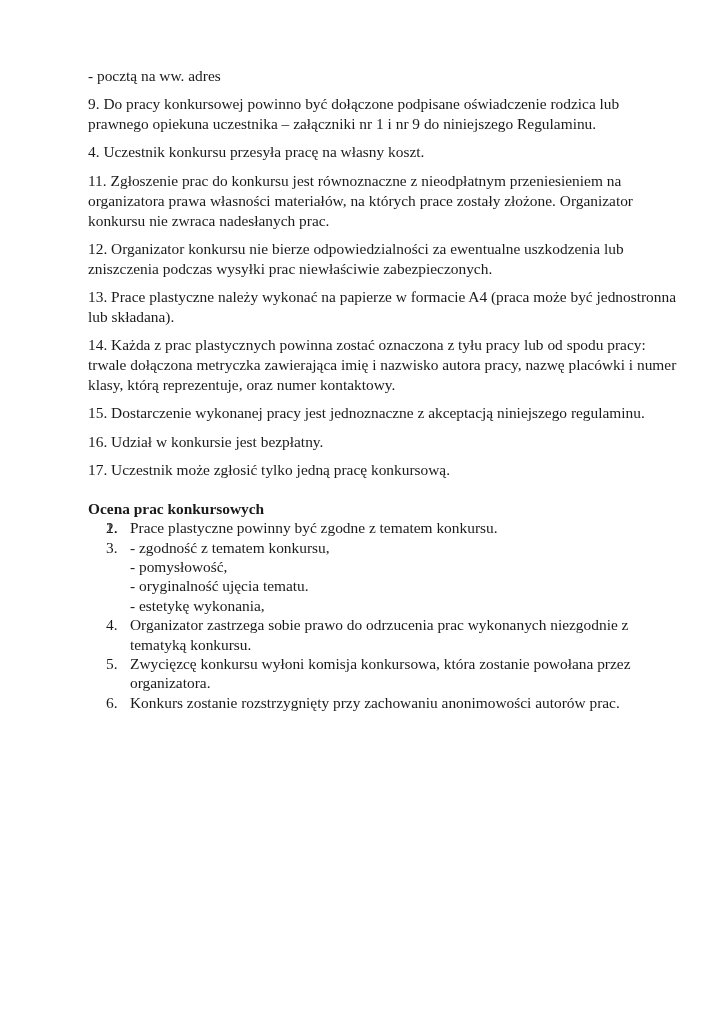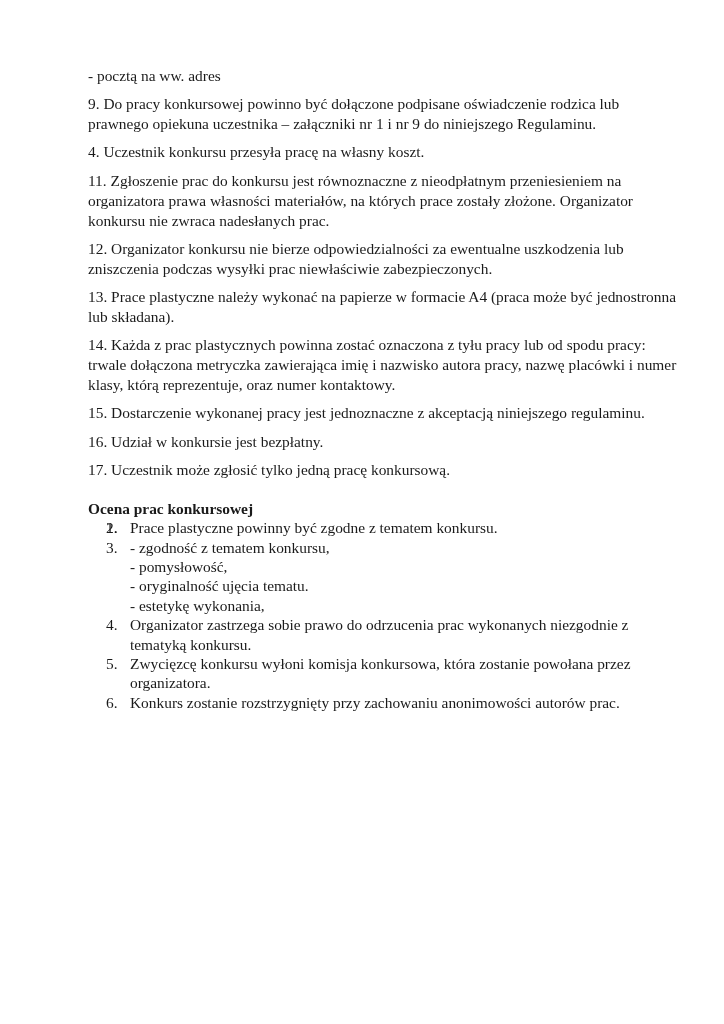--- a/index.html
+++ b/index.html
@@ -61,21 +61,21 @@
   <p class="para"><span>9.</span> <span>Do pracy konkursowej powinno być dołączone podpisane oświadczenie rodzica lub prawnego opiekuna uczestnika – załączniki nr 1 i nr 9 do niniejszego Regulaminu.</span></p>
   <p class="para"><span>4.</span> <span>Uczestnik konkursu przesyła pracę na własny koszt.</span></p>
   <p class="para"><span>11.</span> <span>Zgłoszenie prac do konkursu jest równoznaczne z nieodpłatnym przeniesieniem na organizatora prawa własności materiałów, na których prace zostały złożone. Organizator konkursu nie zwraca nadesłanych prac.</span></p>
   <p class="para"><span>12.</span> <span>Organizator konkursu nie bierze odpowiedzialności za ewentualne uszkodzenia lub zniszczenia podczas wysyłki prac niewłaściwie zabezpieczonych.</span></p>
   <p class="para"><span>13.</span> <span>Prace plastyczne należy wykonać na papierze w formacie A4 (praca może być jednostronna lub składana).</span></p>
   <p class="para"><span>14.</span> <span>Każda z prac plastycznych powinna zostać oznaczona z tyłu pracy lub od spodu pracy: trwale dołączona metryczka zawierająca imię i nazwisko autora pracy, nazwę placówki i numer klasy, którą reprezentuje, oraz numer kontaktowy.</span></p>
   <p class="para"><span>15.</span> <span>Dostarczenie wykonanej pracy jest jednoznaczne z akceptacją niniejszego regulaminu.</span></p>
   <p class="para"><span>16.</span> <span>Udział w konkursie jest bezpłatny.</span></p>
   <p class="para"><span>17.</span> <span class="u">Uczestnik może zgłosić tylko jedną pracę konkursową</span><span>.</span></p>
 
-  <p class="section-heading">Ocena prac konkursowej</p>
+  <p class="section-heading">Ocena prac konkursowych</p>
 
   <ol class="olist">
     <li>
       <span class="num">1.</span>
     </li>
     <li>
       <span class="num">2.</span>
       <span>Prace plastyczne powinny być zgodne z tematem konkursu.</span>
     </li>
     <li>

